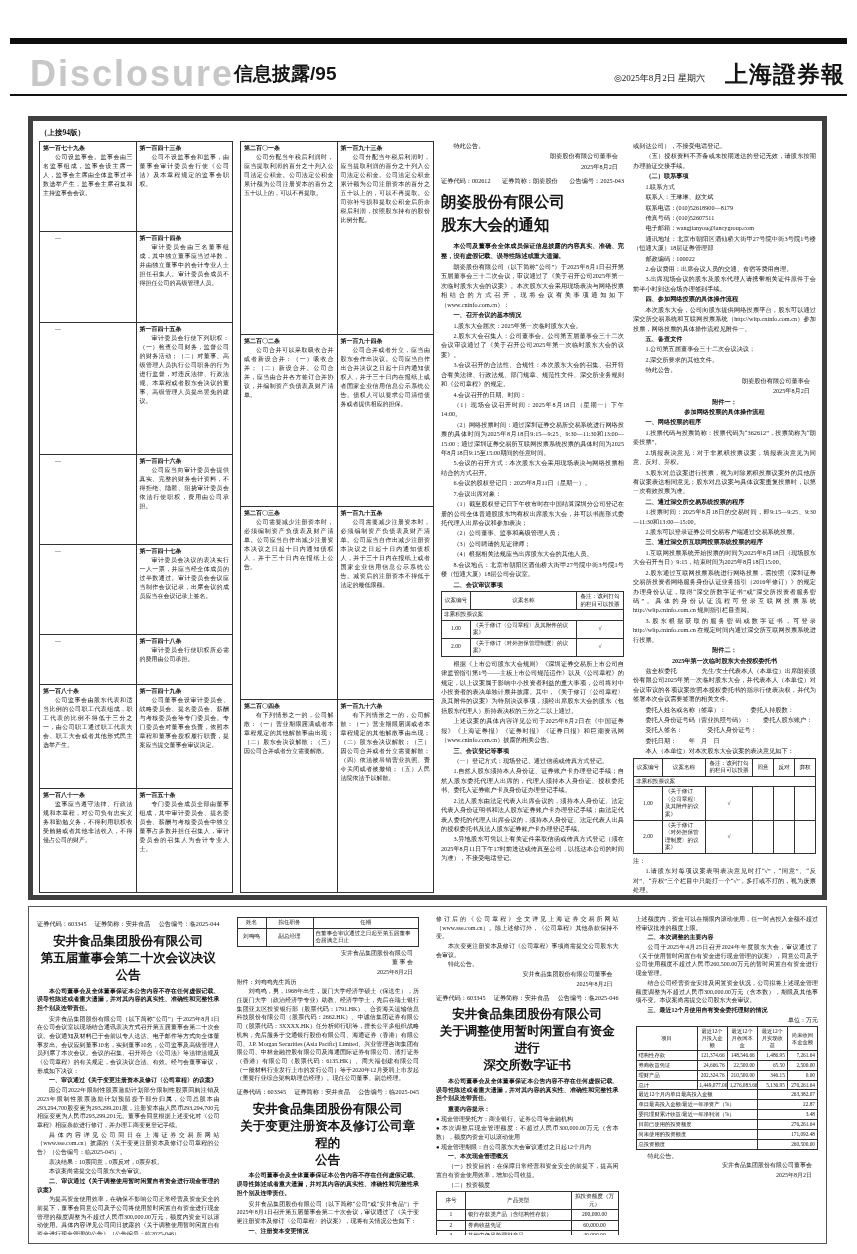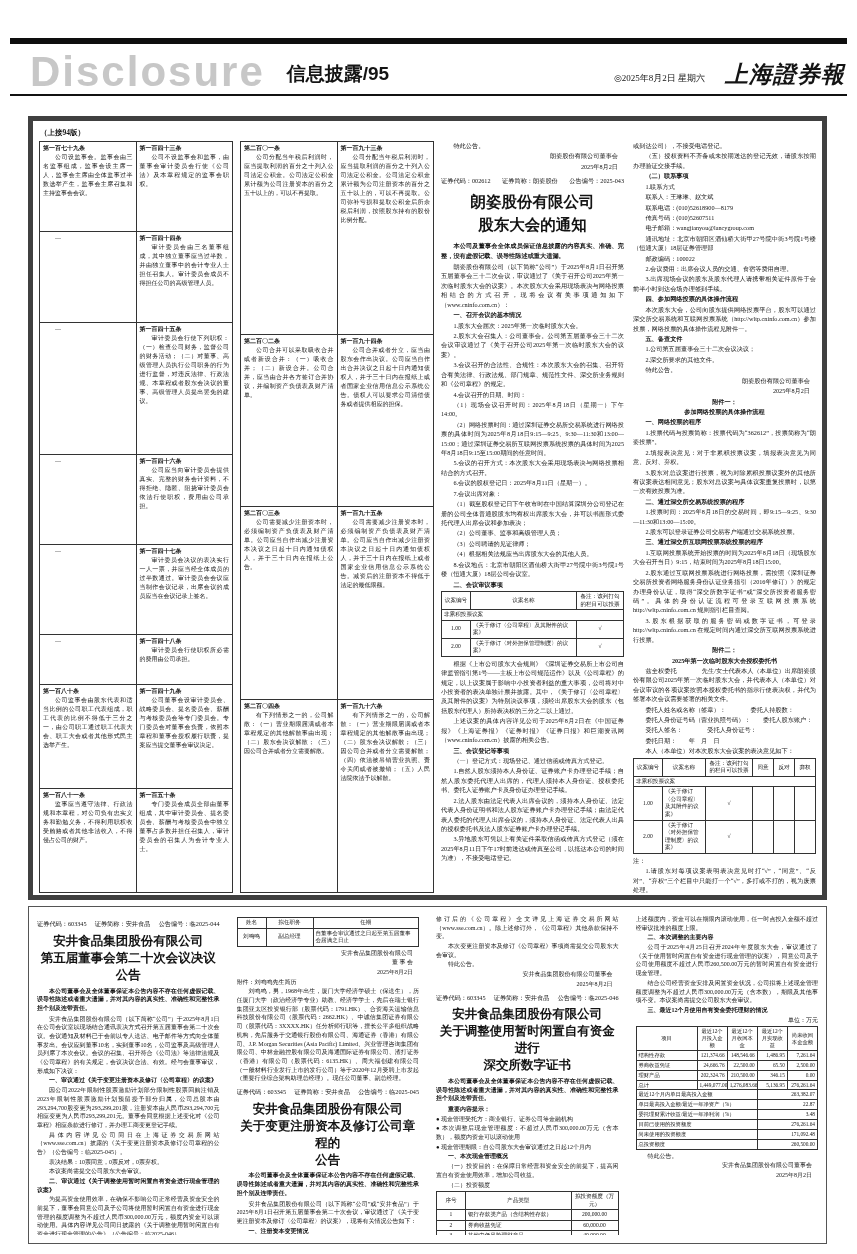--- a/index.html
+++ b/index.html
@@ -1,25 +1,25 @@
 <!DOCTYPE html>
 <html><head>
 <meta charset="utf-8">
 <style>
   html,body{margin:0;padding:0;background:#ffffff;}
   .page{position:relative;width:857px;height:1254px;background:#fff;overflow:hidden;
         font-family:"Liberation Serif","DejaVu Serif",serif;color:#141414;}
   .toprule{position:absolute;left:10px;right:10px;top:38px;height:6px;background:#0e0e0e;}
   .masthead{position:absolute;left:30px;right:12px;top:46px;height:44px;display:flex;align-items:flex-end;}
-  .brand{font-family:"Liberation Sans",sans-serif;font-size:42px;font-weight:800;color:#c7c7c7;
+  .brand{font-family:"Liberation Sans",sans-serif;font-size:36px;font-weight:800;color:#c7c7c7;
          letter-spacing:2px;line-height:.85;}
-  .section{font-family:"Liberation Sans",sans-serif;font-size:19px;font-weight:700;margin-left:22px;padding-bottom:3px;}
+  .section{font-family:"Liberation Sans",sans-serif;font-size:19px;font-weight:700;padding-bottom:3px;}
   .mh-right{margin-left:auto;display:flex;align-items:flex-end;gap:20px;}
   .date{font-size:9px;padding-bottom:5px;}
-  .paper{font-size:23px;font-weight:900;font-style:italic;letter-spacing:1px;padding-bottom:0;}
+  .paper{font-size:23px;font-weight:900;letter-spacing:1px;padding-bottom:0;}
   .headrule{position:absolute;left:10px;right:10px;top:94px;height:2px;background:#111;}
 
   .topbox{position:absolute;left:28px;top:116px;width:799px;height:784px;border:5px solid #404040;
           box-sizing:border-box;padding:7px 6px 6px;overflow:hidden;}
   .cont-note{font-size:7.5px;font-weight:700;margin:0 0 3px 1px;}
   .top-grid{display:flex;gap:7px;height:752px;overflow:hidden;}
   table.amend{border-collapse:collapse;table-layout:fixed;width:194px;flex:0 0 auto;
               font-size:6px;line-height:1.5;height:100%;}
   table.amend td{border:1px solid #333;vertical-align:top;padding:2px 3px;overflow:hidden;width:50%;}
   .ch{font-weight:700;}
@@ -30,21 +30,21 @@
   .ln{margin:0 0 1px;}
   .p{text-indent:2em;}
   .n{text-indent:0;}
   .h{text-indent:2em;font-weight:700;}
   .c{text-align:center;text-indent:0;font-weight:700;}
   .sr{text-align:right;text-indent:0;margin-right:6px;}
   .u{text-align:right;text-indent:0;}
 
   .codes{display:flex;justify-content:space-between;font-size:6.2px;margin:5px 0 4px;font-weight:400;}
   .bigtitle{font-family:"Liberation Sans",sans-serif;font-size:15.5px;font-weight:700;
-            text-align:center;line-height:1.5;margin:3px 0 5px;}
+            text-align:left;line-height:1.5;margin:3px 0 5px;}
   .disc{font-weight:700;text-indent:2em;margin-bottom:2px;}
 
   table.mini{width:100%;border-collapse:collapse;table-layout:fixed;font-size:5.6px;line-height:1.35;margin:2px 0;}
   table.mini th,table.mini td{border:1px solid #333;padding:1px 2px;text-align:center;vertical-align:middle;overflow:hidden;font-weight:400;}
   table.mini td.tl{text-align:left;}
   .w-no{width:24px;} .w-mark{width:42px;} .w-vote{width:16px;}
 
   .bbox{position:absolute;left:28px;top:906px;width:799px;height:338px;border:1px solid #555;
         box-sizing:border-box;padding:8px;overflow:hidden;}
   .bgrid{display:flex;gap:17px;height:100%;overflow:hidden;}

